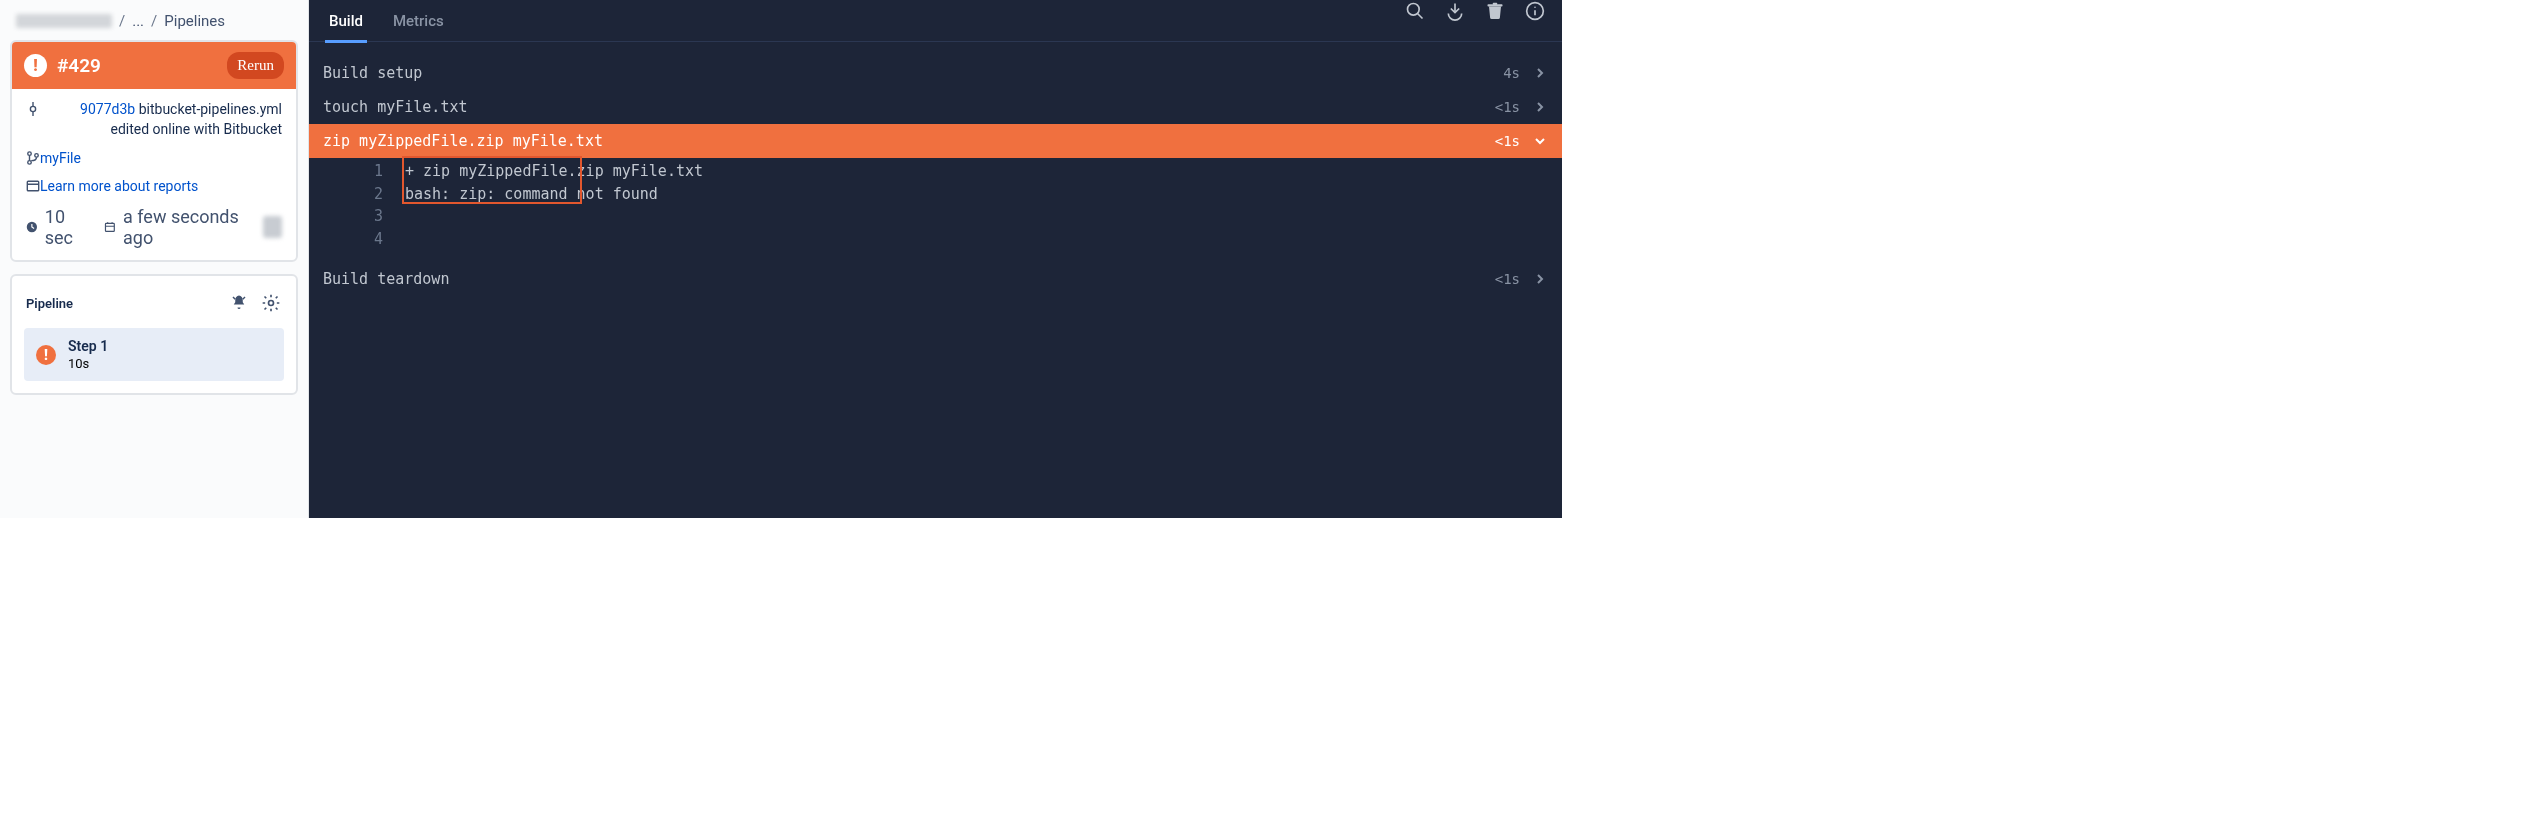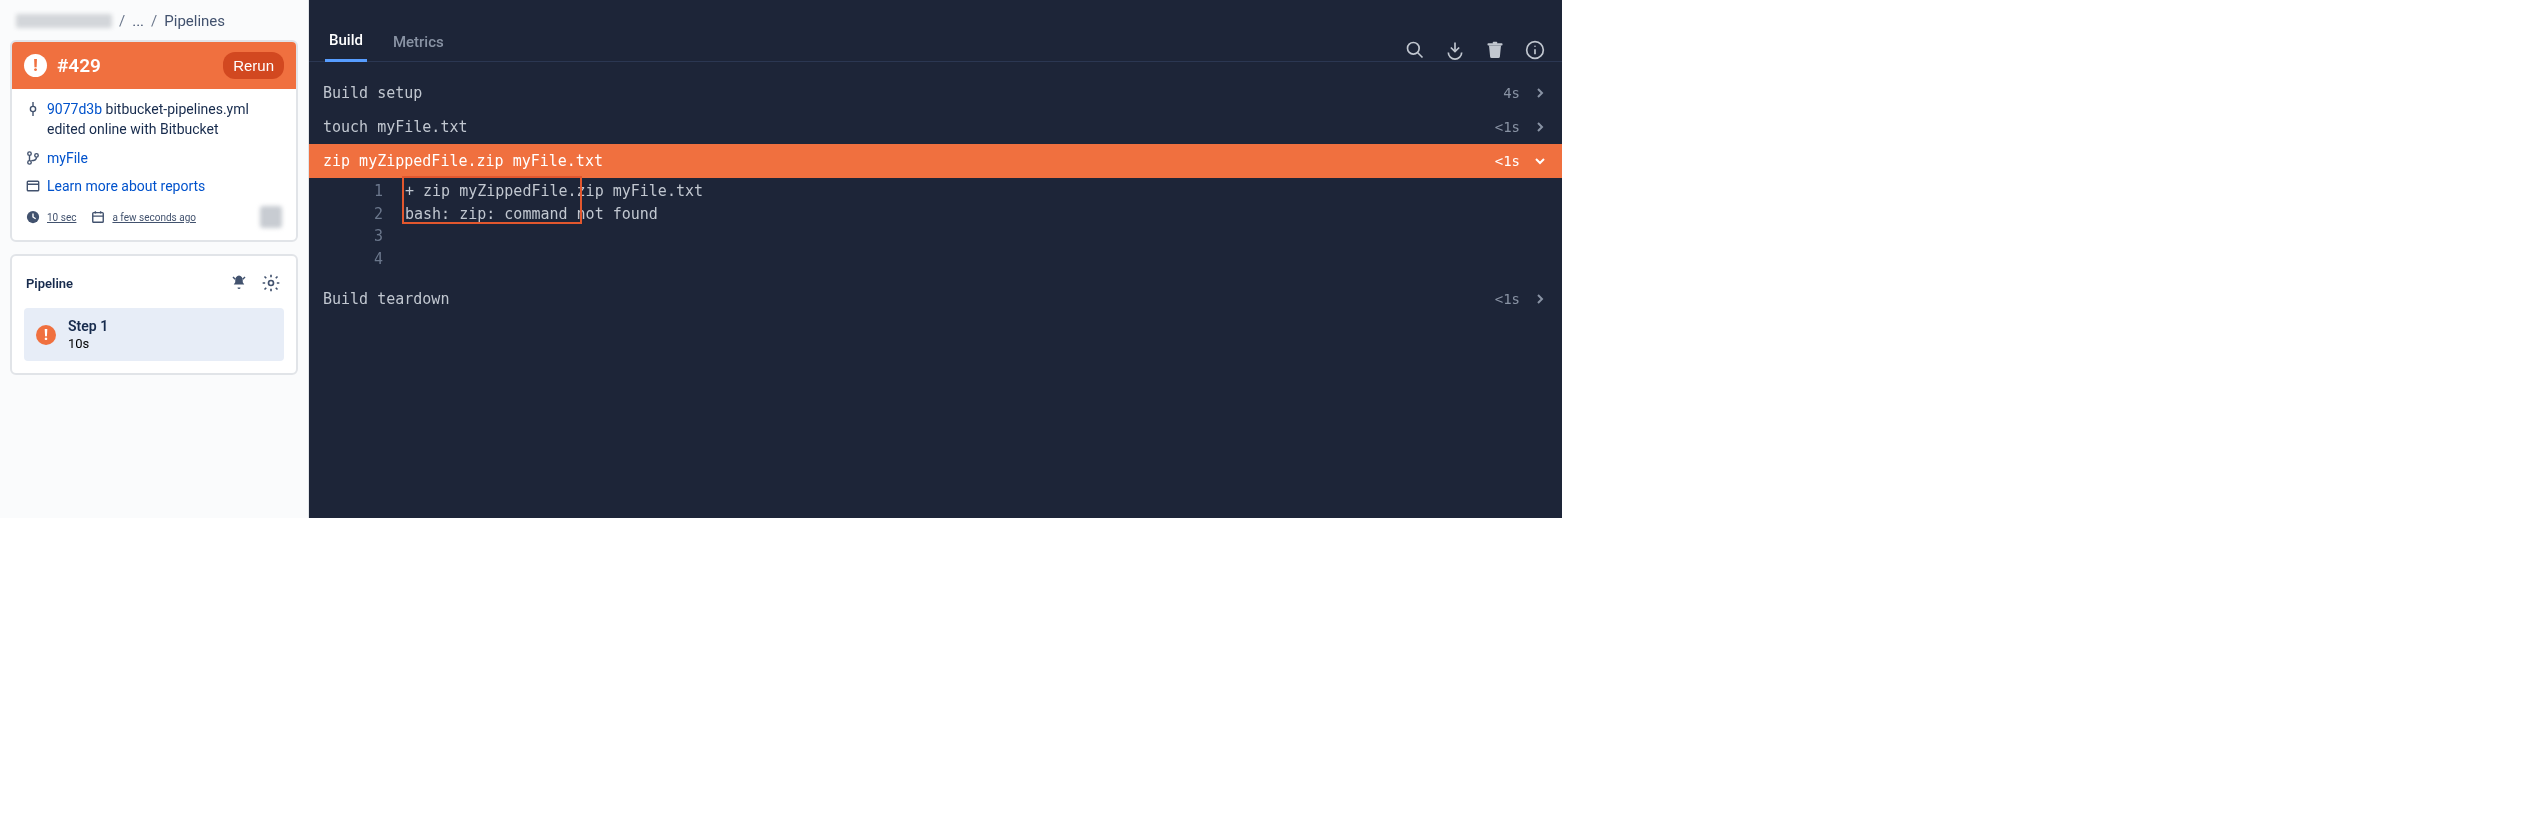--- a/index.html
+++ b/index.html
@@ -65,33 +65,33 @@
     width:23px;height:23px;border-radius:50%;
     background:#fff;color:var(--orange-bright);
     display:flex;align-items:center;justify-content:center;
     font-weight:900;font-size:16px;
   }
   .run-number{font-size:19px;font-weight:600;flex:1;}
   .rerun-btn{
     background:#D24820;
     color:#fff;border:none;
     padding:5px 10px;border-radius:12px;
-    font-size:15px;font-weight:500;
+    font-size:15px;font-weight:500;font-family:Liberation Serif, serif;
   }
   .run-body{padding:10px 14px 12px 14px;}
   .run-row{
-    display:flex;align-items:flex-start;gap:7px;
-    margin-bottom:8px;font-size:14px;line-height:1.45;
+    display:flex;align-items:flex-start;
+    margin-bottom:8px;font-size:14px;line-height:1.45;text-align:right;
   }
   .run-row svg{flex:none;margin-top:3px;}
   .link{color:var(--blue-link);}
   .commit-text{color:#172B4D;}
   .meta-row{
     display:flex;align-items:center;gap:7px;
-    margin-top:10px;font-size:10px;color:#42526E;text-decoration:underline;
+    margin-top:10px;font-size:18px;color:#42526E;
   }
   .meta-row .spacer{flex:1;}
   .avatar{width:22px;height:22px;background:#c8ccd2;border-radius:3px;filter:blur(2px);}
   
   .pipeline-card{
     margin-top:12px;
     border:2px solid var(--border);
     border-radius:6px;
     background:#fff;
     padding:12px 12px;
@@ -120,23 +120,23 @@
 
   
   .console{
     flex:1;
     background:var(--dark-bg);
     color:var(--text-light);
     display:flex;flex-direction:column;
     font-size:15px;
   }
   .console-top{
-    display:flex;align-items:flex-end;
+    display:flex;align-items:flex-start;
     padding:0 16px;
-    height:62px;
+    height:42px;
     border-bottom:1px solid #2b3752;
   }
   .tab{
     padding:12px 4px 10px 4px;
     margin-right:22px;
     color:#8993A4;
     font-size:15px;font-weight:500;
   }
   .tab.active{color:#fff;border-bottom:3px solid #579DFF;margin-bottom:-1px;}
   .console-top .spacer{flex:1;}

